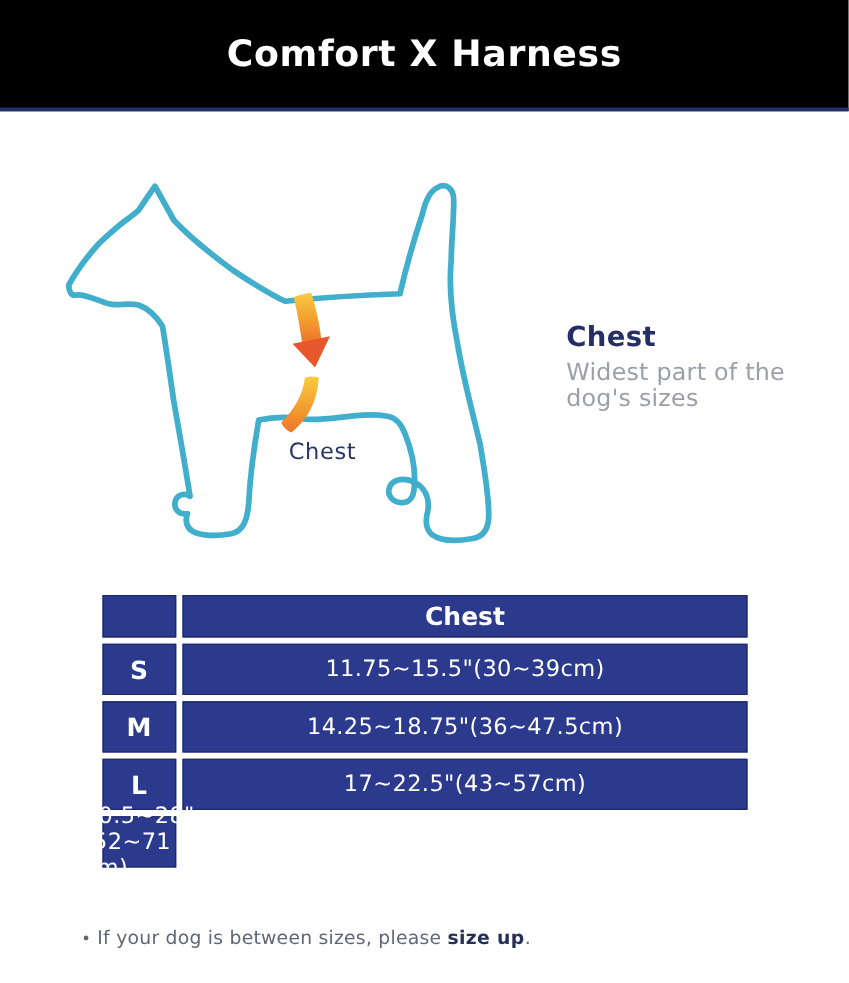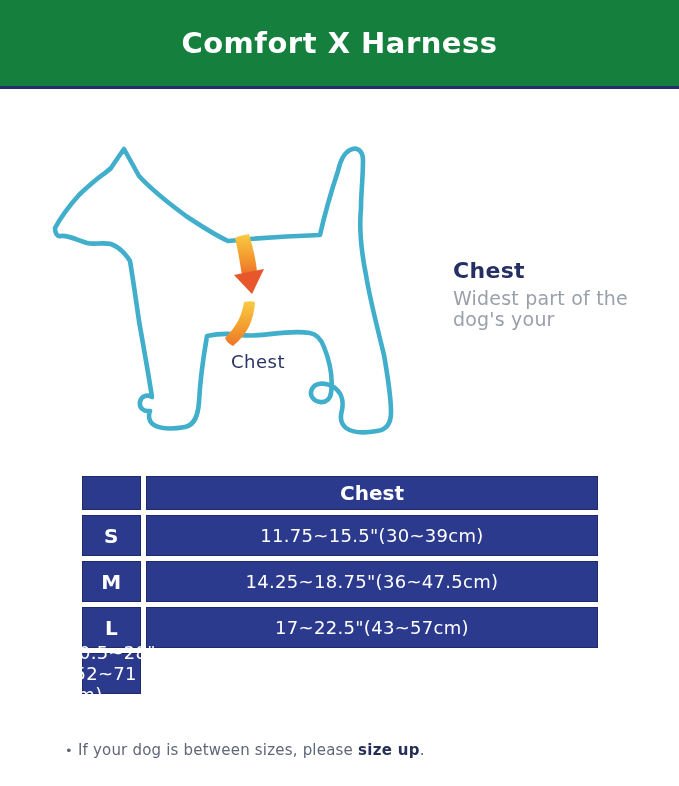--- a/index.html
+++ b/index.html
@@ -4,21 +4,21 @@
 <style>
   html,body{margin:0;padding:0;}
   body{
     width:679px;height:786px;position:relative;overflow:hidden;
     background:#ffffff;
     font-family:"DejaVu Sans","Liberation Sans",sans-serif;
   }
   
   .banner{
     position:absolute;left:0;top:0;width:679px;height:86px;
-    background:#15803d;border-bottom:3px solid #252e6d;
+    background:#000000;border-bottom:3px solid #252e6d;
     display:flex;align-items:center;justify-content:center;
   }
   .banner h1{
     margin:0;color:#ffffff;font-size:29px;font-weight:bold;letter-spacing:.5px;
   }
   
   .dog-svg{position:absolute;left:45px;top:138px;width:385px;height:312px;}
   .chest-tag{
     position:absolute;left:231px;top:351px;
     font-size:18px;color:#2a3464;letter-spacing:.5px;
@@ -123,21 +123,21 @@
          C 184 206 181 203 180 200
          C 191 189 197 178 199 164 Z"></path>
   </svg>
 
   <div class="chest-tag">Chest</div>
 
   <div class="callout">
     <div class="callout-title">Chest</div>
     <div class="callout-desc">
       <span>Widest part of the</span><br>
-      <span>dog's your</span>
+      <span>dog's sizes</span>
     </div>
   </div>
 </section>
 
 <div class="size-table">
   <div class="cell head"></div>
   <div class="cell head">Chest</div>
 
   <div class="cell size">S</div>
   <div class="cell val">11.75~15.5"(30~39cm)</div>

